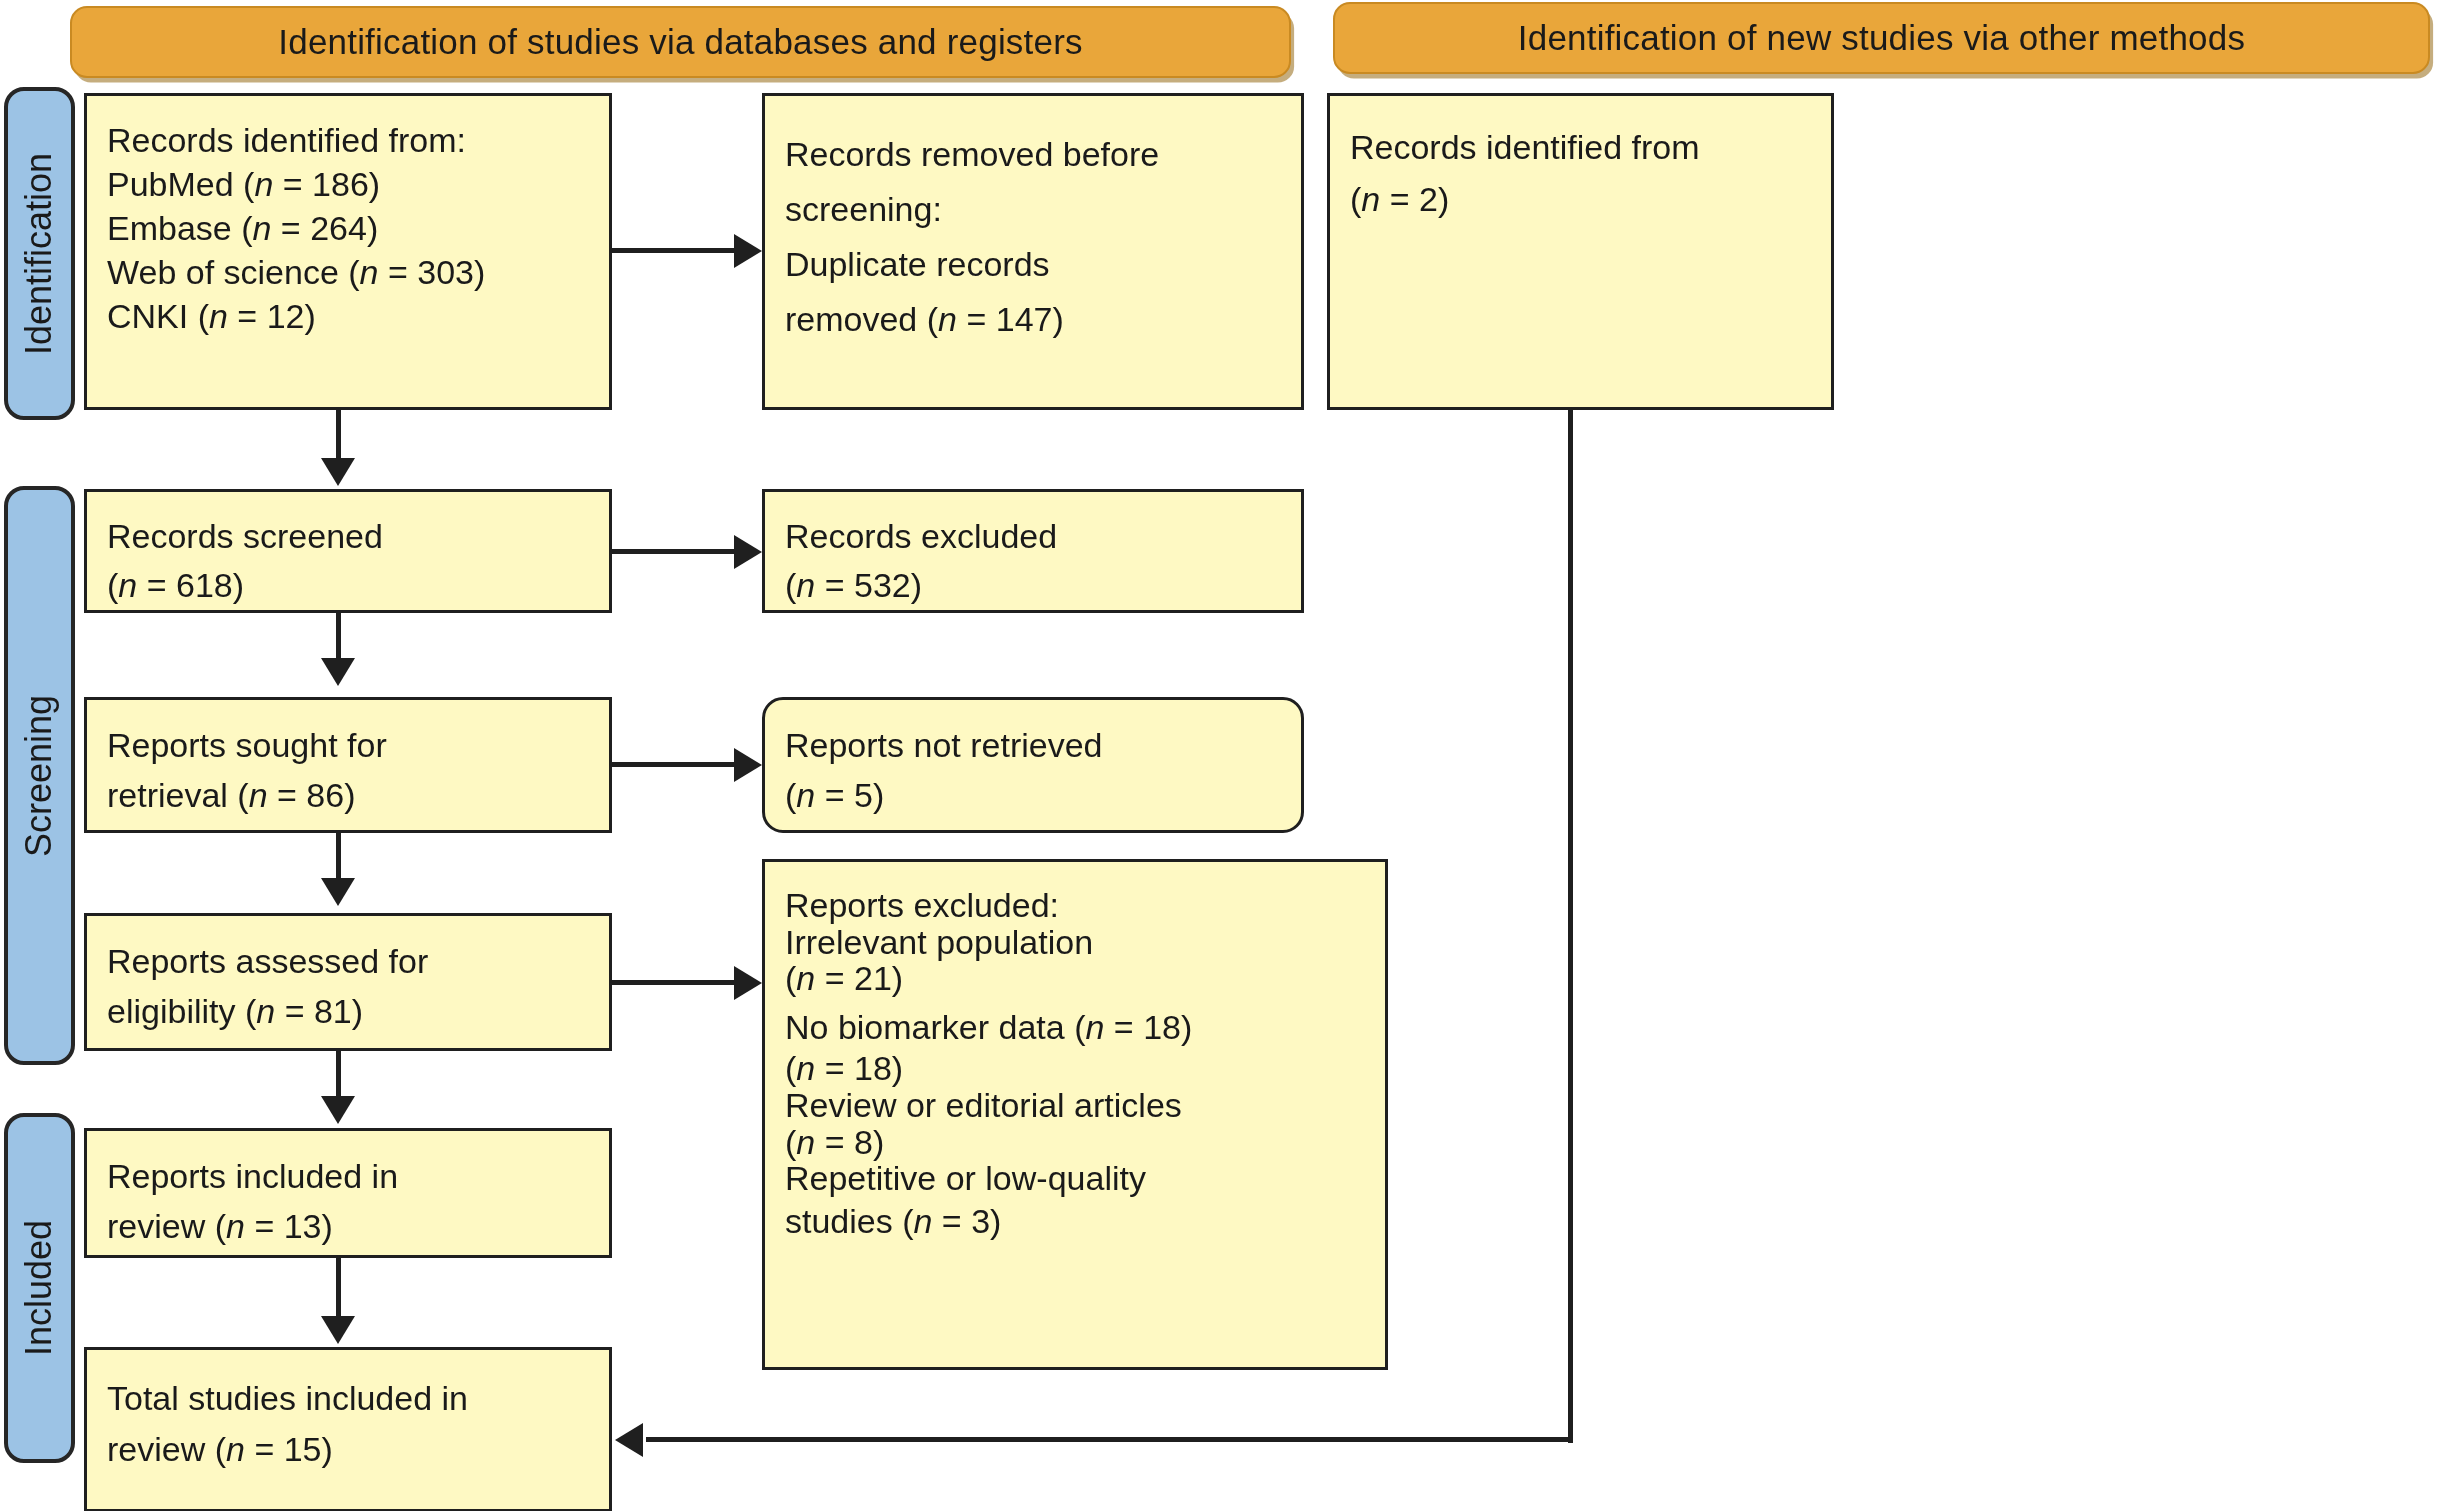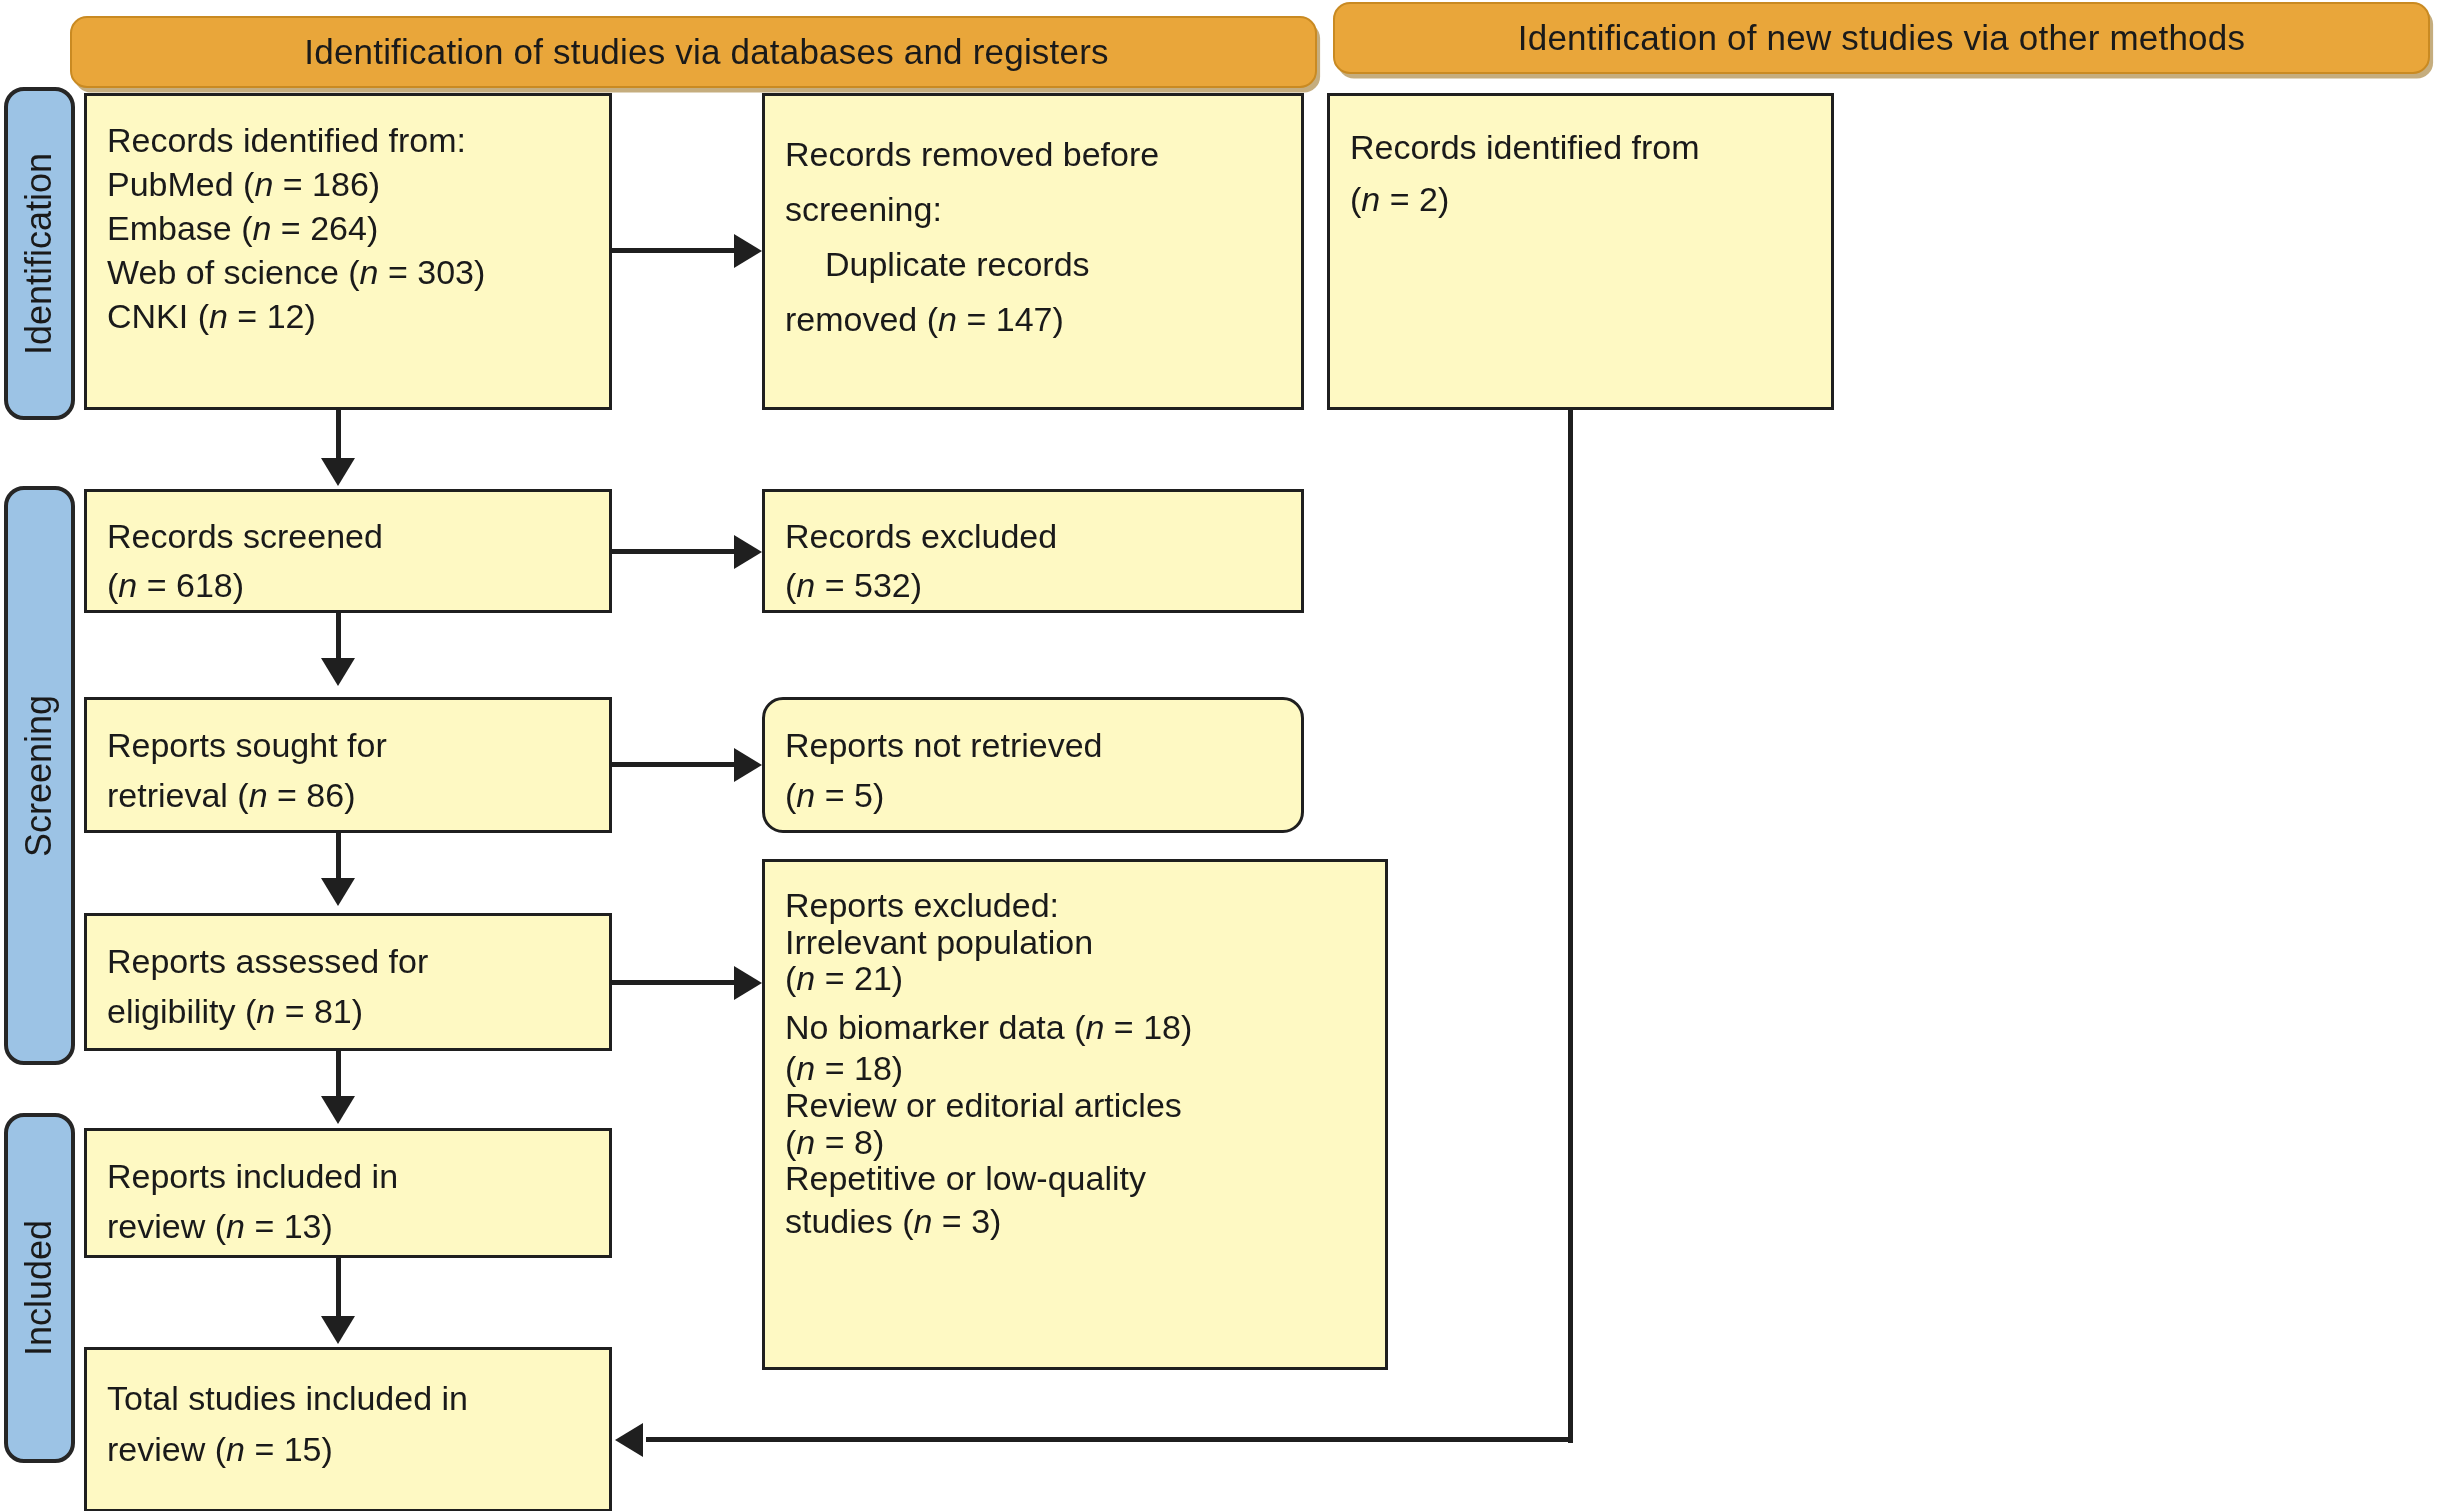--- a/index.html
+++ b/index.html
@@ -34,21 +34,21 @@
   .arr-l{position:absolute;width:0;height:0;border-top:17px solid transparent;
          border-bottom:17px solid transparent;border-right:28px solid #1f1f1f;}
   .arr-d{position:absolute;width:0;height:0;border-left:17px solid transparent;
          border-right:17px solid transparent;border-top:28px solid #1f1f1f;}
 </style>
 </head>
 <body>
 
 <div class="canvas">
 
-  <div class="hdr" style="left:70px;top:16px;width:1217px;height:68px;padding-left:26px;">
+  <div class="hdr" style="left:70px;top:6px;width:1217px;height:68px;">
     <span>Identification of studies via databases and registers</span>
   </div>
 
   <div class="hdr" style="left:1333px;top:1.5px;width:1093px;height:68px;">
     <span>Identification of new studies via other methods</span>
   </div>
 
   <div class="stage" style="left:3.9px;top:87px;width:63px;height:325px;">
     <span>Identification</span>
   </div>
@@ -65,21 +65,21 @@
     <p>Records identified from:</p>
     <p>PubMed (<span class="n">n</span> = 186)</p>
     <p>Embase (<span class="n">n</span> = 264)</p>
     <p>Web of science (<span class="n">n</span> = 303)</p>
     <p>CNKI (<span class="n">n</span> = 12)</p>
   </div>
 
   <div class="box" style="left:762px;top:93px;width:542px;height:317px;padding-top:31px;line-height:1.7;">
     <p style="line-height:1.62;">Records removed before</p>
     <p style="line-height:1.62;">screening:</p>
-    <p style="line-height:1.62;margin-left:40px;">Duplicate records</p>
+    <p style="line-height:1.62;">Duplicate records</p>
     <p style="line-height:1.62;">removed (<span class="n">n</span> = 147)</p>
   </div>
 
   <div class="box" style="left:1327px;top:93px;width:507px;height:317px;padding-top:26px;">
     <p style="line-height:1.52;">Records identified from</p>
     <p style="line-height:1.52;">(<span class="n">n</span> = 2)</p>
   </div>
 
   <div class="ln hln" style="left:611px;top:248px;width:124px;"></div>
   <div class="arr-r" style="left:734px;top:234px;"></div>

